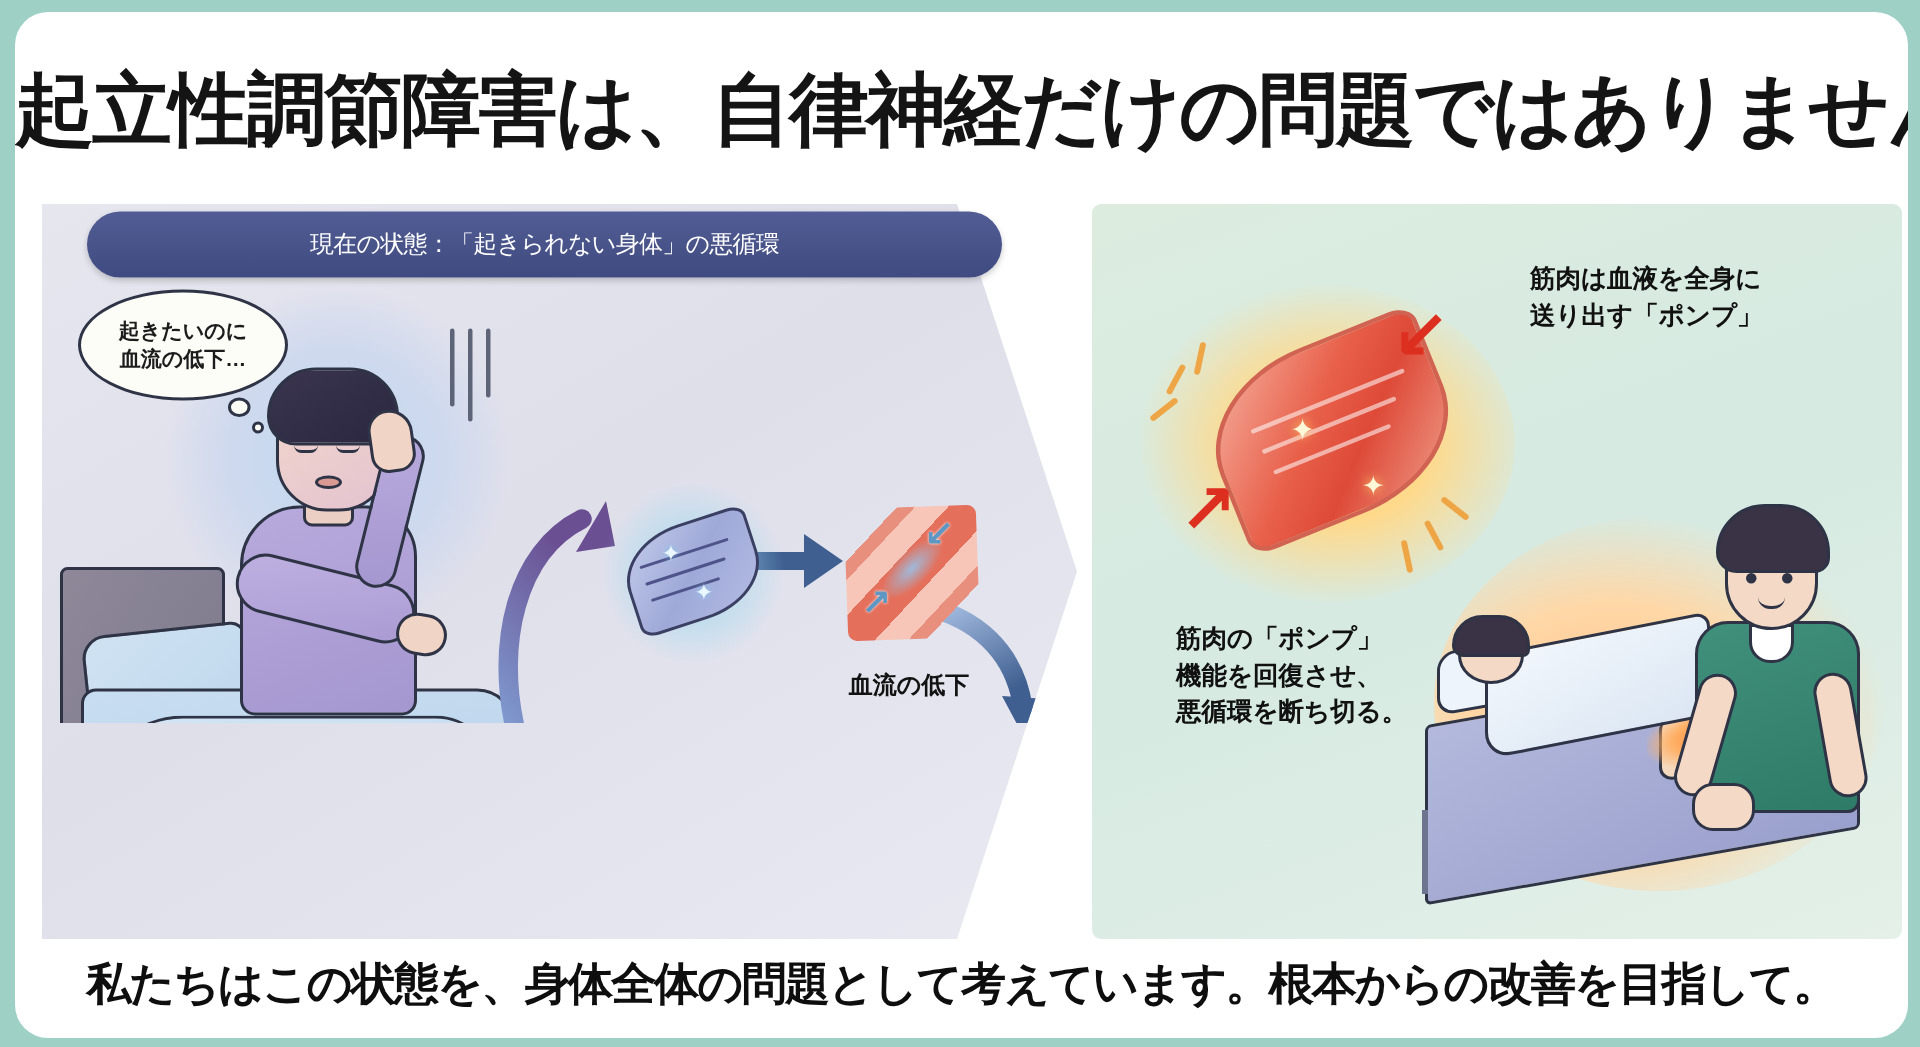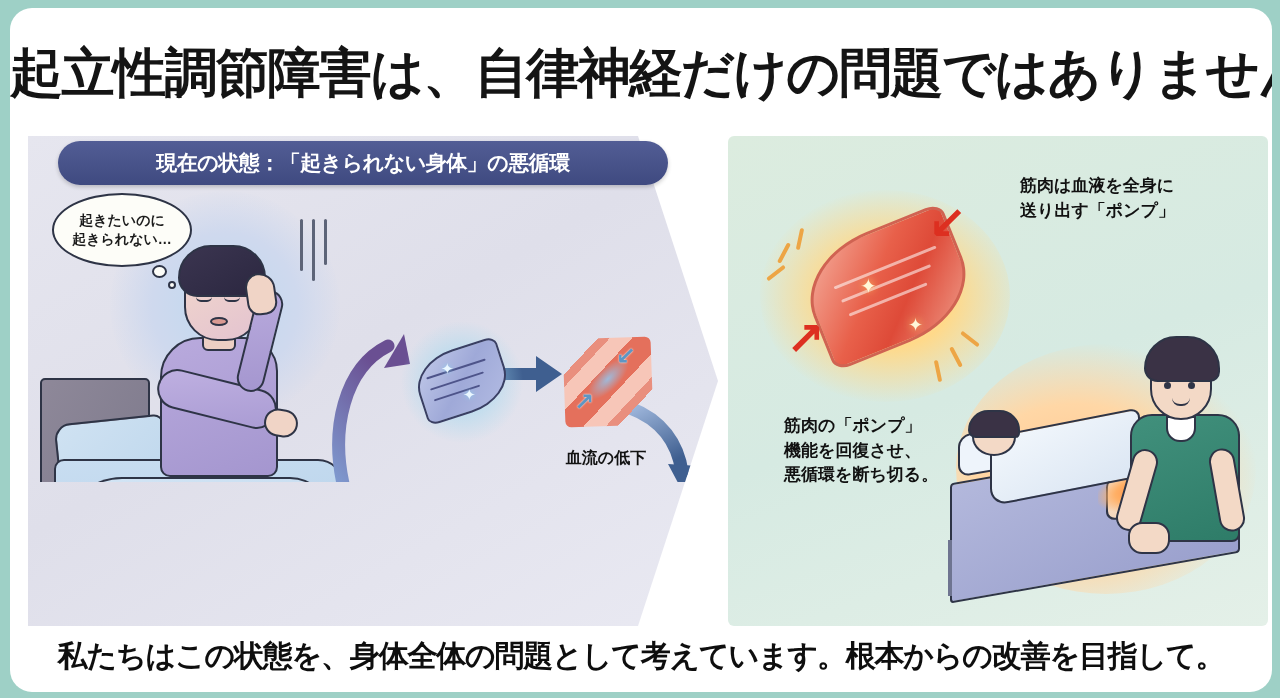--- a/index.html
+++ b/index.html
@@ -65,22 +65,22 @@
     background: linear-gradient(160deg,#dcecdf 0%, #d6eae2 50%, #e4f0e8 100%);
     border-radius: 6px;
     overflow: hidden;
   }
 
   
   .pill {
     position: absolute;
     border-radius: 24px;
     color: #ffffff;
-    font-size: 21px;
-    font-weight: 700;
+    font-size: 16px;
+    font-weight: 400;
     letter-spacing: -0.5px;
     display: flex;
     align-items: center;
     justify-content: center;
     white-space: nowrap;
     box-shadow: 0 2px 4px rgba(0,0,0,.2);
     z-index: 30;
   }
   .pill-left {
     left: 48px; top: 133px;
@@ -635,21 +635,21 @@
     <div class="title">起立性調節障害は、自律神経だけの問題ではありません。</div>
 
     <div class="panel-left">
       <div class="panel-left-inner">
 
         <div class="bed-scene">
           <div class="halo"></div>
 
           <div class="bubble">
             <span>起きたいのに</span>
-            <span>起きられない…</span>
+            <span>血流の低下…</span>
           </div>
           <div class="bubble-tail"></div>
           <div class="bubble-dot"></div>
 
           <div class="headboard"></div>
           <div class="pillow"></div>
           <div class="mattress"></div>
           <div class="blanket"></div>
 
           <div class="speed-lines">

